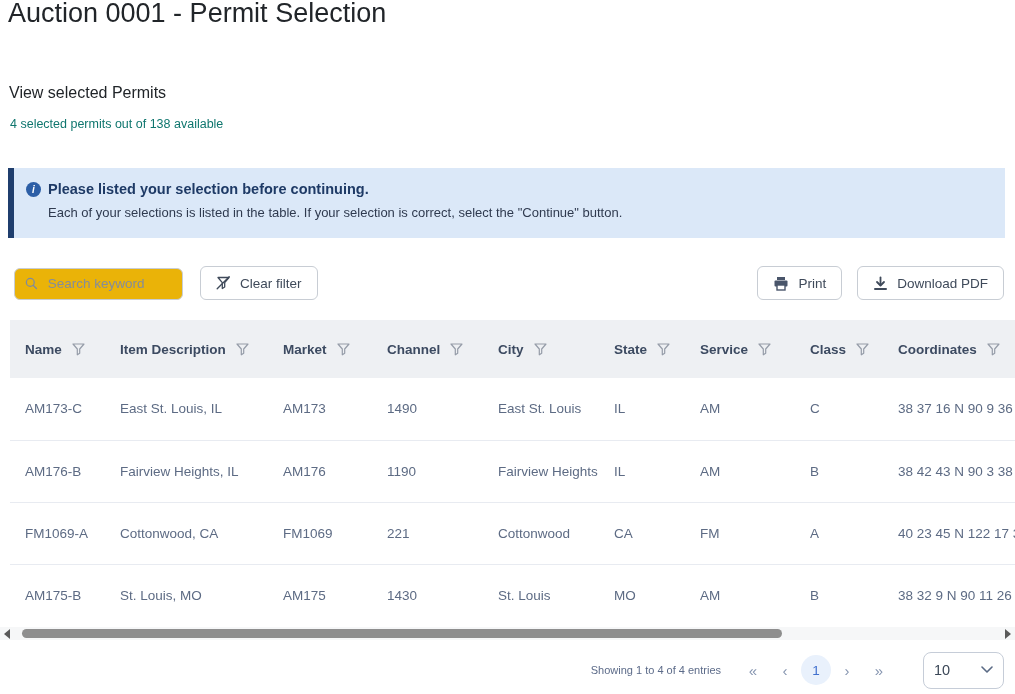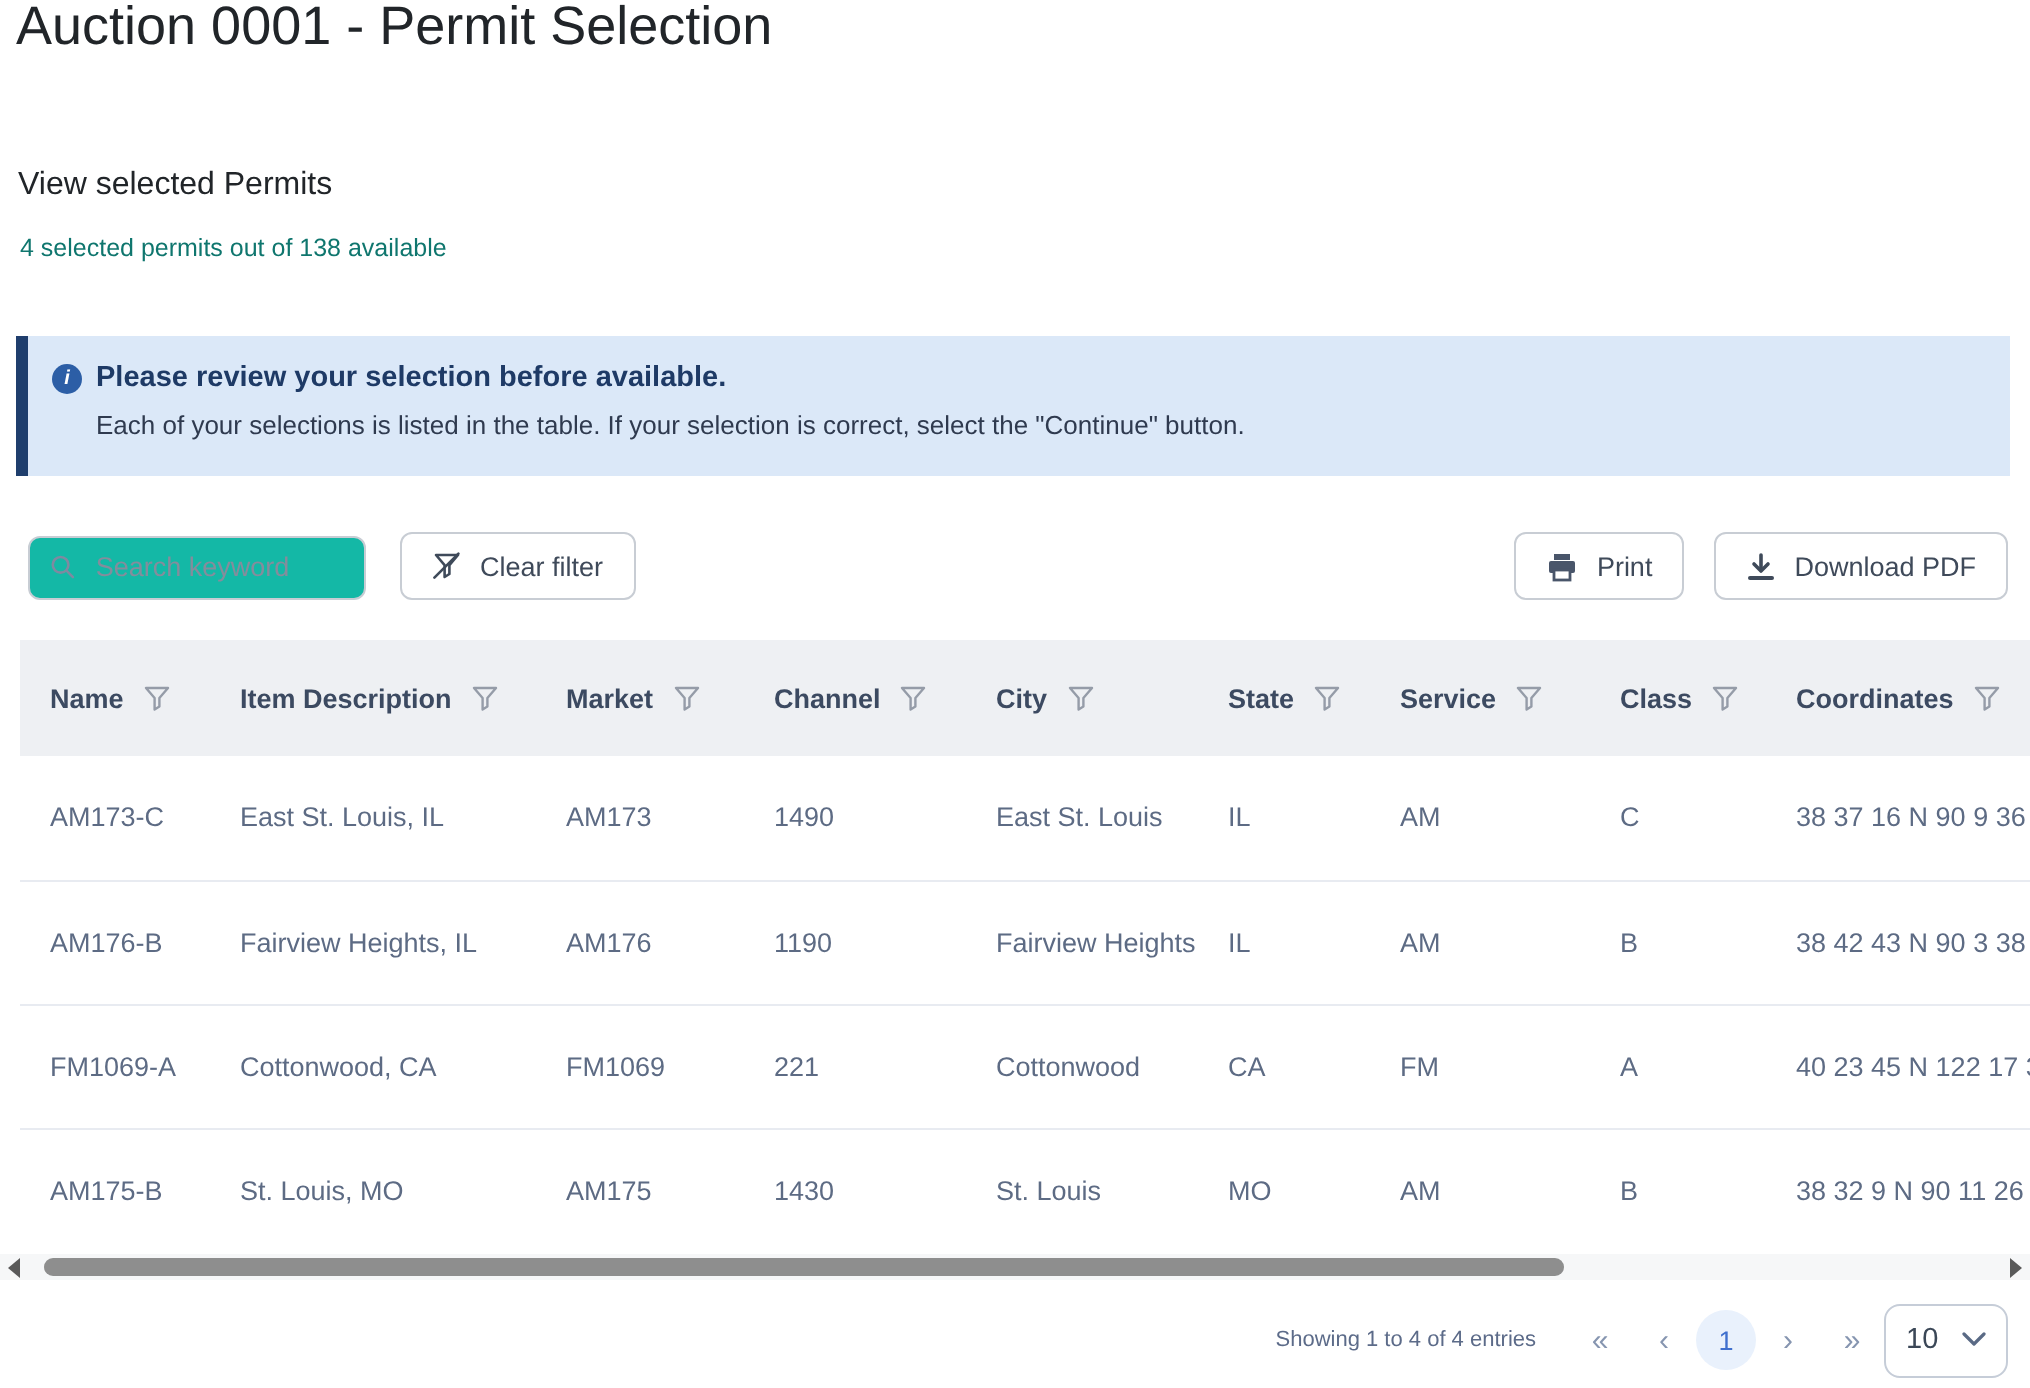--- a/index.html
+++ b/index.html
@@ -36,21 +36,21 @@
   .banner-title { font-size: 14.5px; font-weight: 700; color: #1e3a66; }
   .banner-message { margin: 8px 0 0 22px; font-size: 13px; color: #2f3a4f; }
 
   
   .toolbar-left { position: absolute; left: 14px; top: 266px; display: flex; align-items: center; gap: 17px; }
   .toolbar-right { position: absolute; right: 11px; top: 266px; display: flex; align-items: center; gap: 15px; }
   .search-box {
     display: flex; align-items: center; gap: 8px;
     width: 169px; height: 32px; margin-top: 1px;
     border: 1px solid #c8cdd4; border-radius: 6px;
-    padding: 0 10px; background: #14b8a6;
+    padding: 0 10px; background: #eab308;
   }
   .search-box input {
     border: none; outline: none; width: 100%;
     font-family: "Liberation Sans", sans-serif;
     font-size: 13.5px; color: #3f4a5a; background: transparent;
   }
   .search-box input::placeholder { color: #848d9c; }
   .btn {
     display: inline-flex; align-items: center; gap: 9px;
     height: 34px; padding: 0 15px;
@@ -108,40 +108,40 @@
     width: 32px; text-align: center; font-size: 15px; color: #8695b0;
     cursor: pointer; user-select: none;
   }
   .pg-current {
     width: 30px; height: 30px; border-radius: 50%;
     background: #e9f1fc; color: #4070ce; font-size: 13.5px;
     display: inline-flex; align-items: center; justify-content: center;
     cursor: pointer;
   }
   .page-size {
-    margin-left: 0; width: 62px; height: 37px;
+    margin-left: 28px; width: 81px; height: 37px;
     border: 1px solid #c6cdd8; border-radius: 8px; background: #fff;
     display: inline-flex; align-items: center; justify-content: space-between;
     padding: 12px 10px; cursor: pointer;
   }
   .page-size .val { font-size: 14.5px; color: #3b4757; }
 </style>
 </head>
 <body>
 
 <div class="page">
 
   <div class="h1">Auction 0001 - Permit Selection</div>
   <div class="h2">View selected Permits</div>
   <div class="summary">4 selected permits out of 138 available</div>
 
   <div class="banner">
     <div class="banner-title-row">
       <span class="info-icon">i</span>
-      <span class="banner-title">Please review your selection before available.</span>
+      <span class="banner-title">Please listed your selection before continuing.</span>
     </div>
     <div class="banner-message">Each of your selections is listed in the table. If your selection is correct, select the "Continue" button.</div>
   </div>
 
   <div class="toolbar-left">
     <div class="search-box">
       <svg class="icon" width="15" height="15" viewBox="0 0 15 15">
         <circle cx="6.2" cy="6.2" r="4.6" fill="none" stroke="#7e8aa0" stroke-width="1.5"></circle>
         <line x1="9.8" y1="9.8" x2="13.4" y2="13.4" stroke="#7e8aa0" stroke-width="1.5" stroke-linecap="round"></line>
       </svg>

